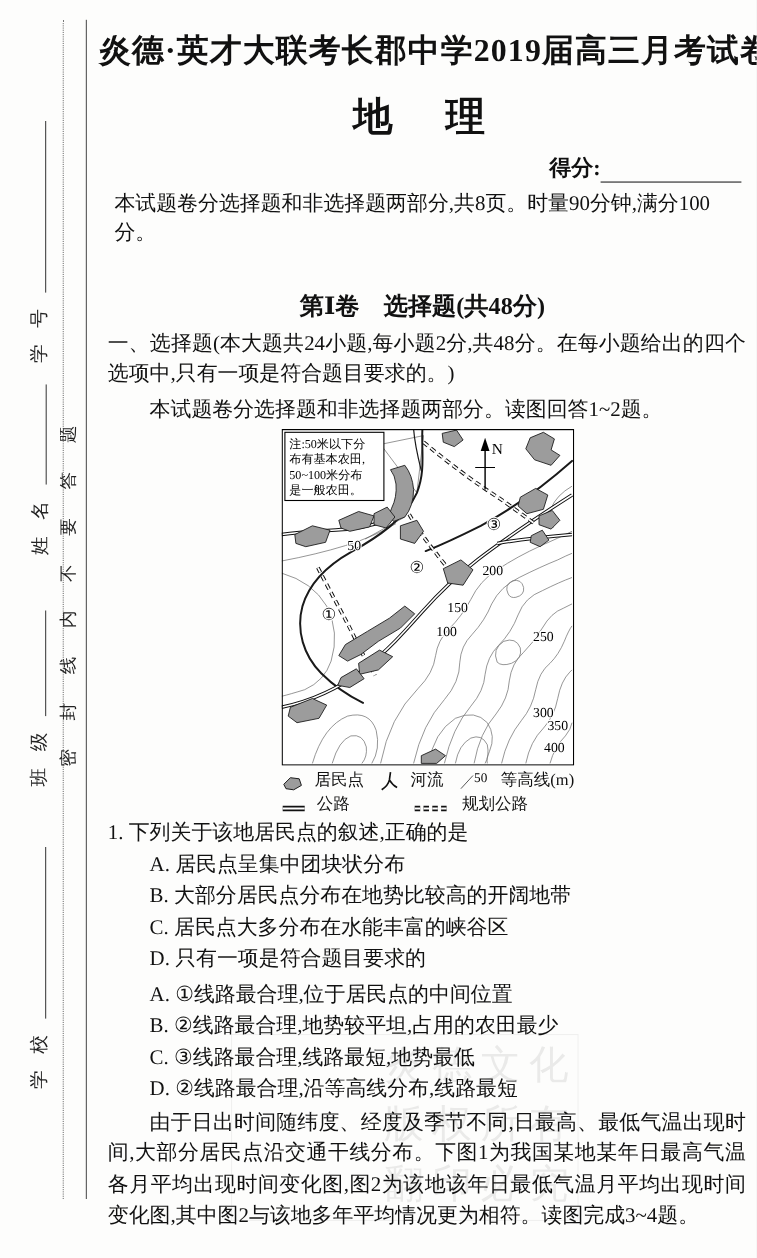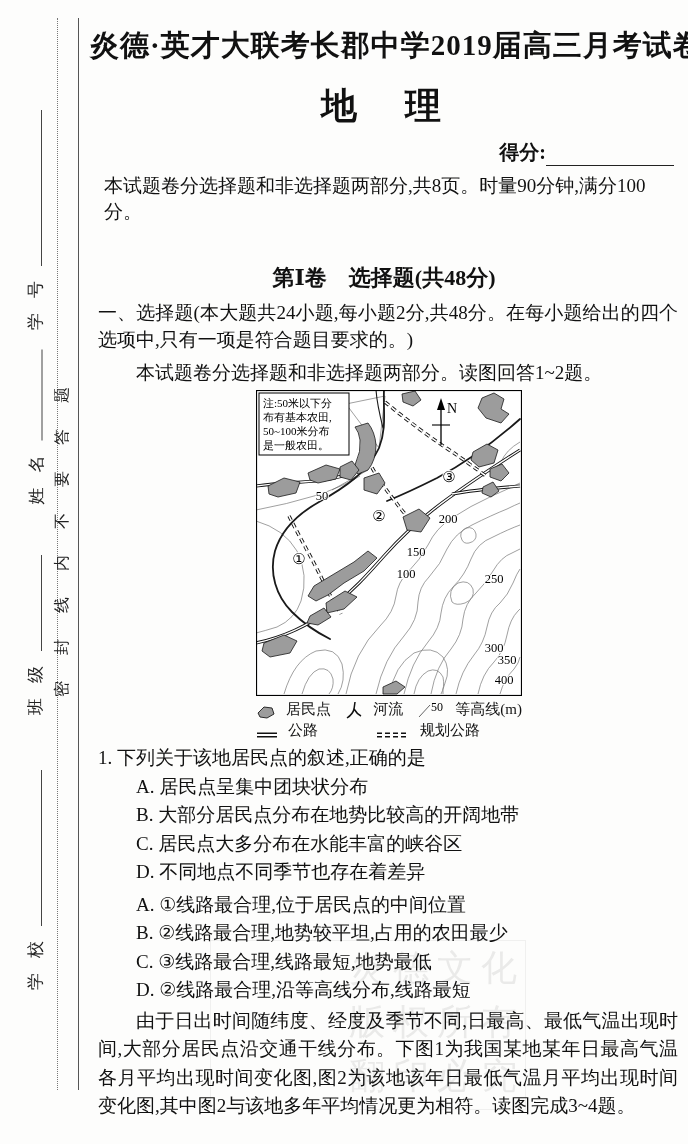--- a/index.html
+++ b/index.html
@@ -236,21 +236,21 @@
           </span>
         </div>
       </div>
     </div>
 
     <div class="qblock">
       <div class="qstem"><span>1.</span> <span>下列关于该地居民点的叙述,正确的是</span></div>
       <div class="qopt">A. 居民点呈集中团块状分布</div>
       <div class="qopt">B. 大部分居民点分布在地势比较高的开阔地带</div>
       <div class="qopt">C. 居民点大多分布在水能丰富的峡谷区</div>
-      <div class="qopt">D. 不同地点不同季节也存在着差异</div>
+      <div class="qopt">D. 只有一项是符合题目要求的</div>
     </div>
 
     <div class="qblock">
       <div class="qopt">A. ①线路最合理,位于居民点的中间位置</div>
       <div class="qopt">B. ②线路最合理,地势较平坦,占用的农田最少</div>
       <div class="qopt">C. ③线路最合理,线路最短,地势最低</div>
       <div class="qopt">D. ②线路最合理,沿等高线分布,线路最短</div>
     </div>
 
     <p class="closing">由于日出时间随纬度、经度及季节不同,日最高、最低气温出现时间,大部分居民点沿交通干线分布。下图1为我国某地某年日最高气温各月平均出现时间变化图,图2为该地该年日最低气温月平均出现时间变化图,其中图2与该地多年平均情况更为相符。读图完成3~4题。</p>

